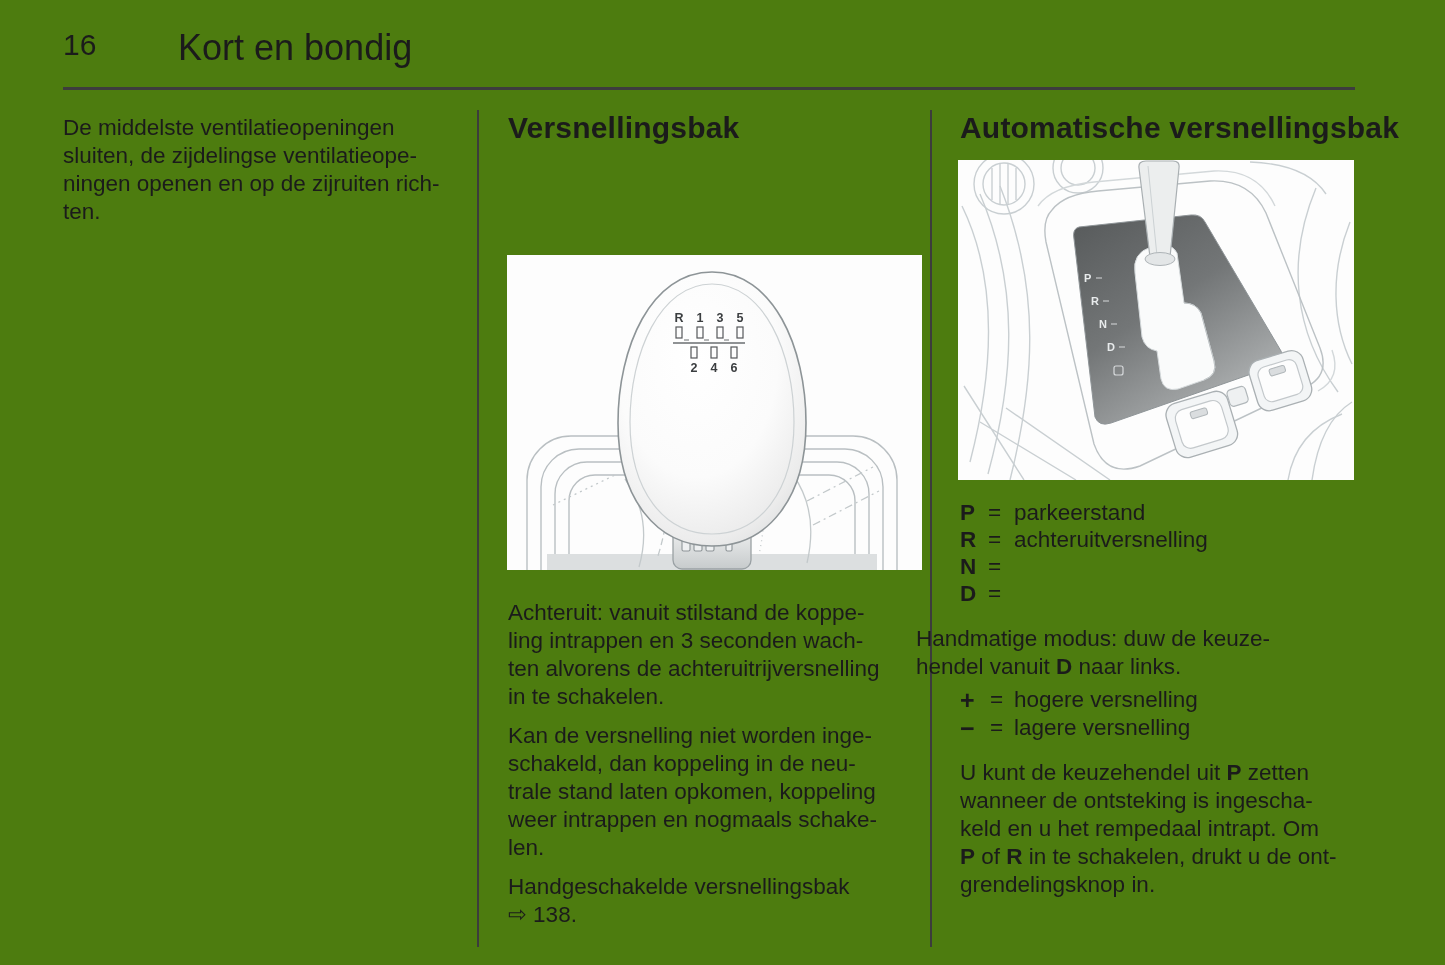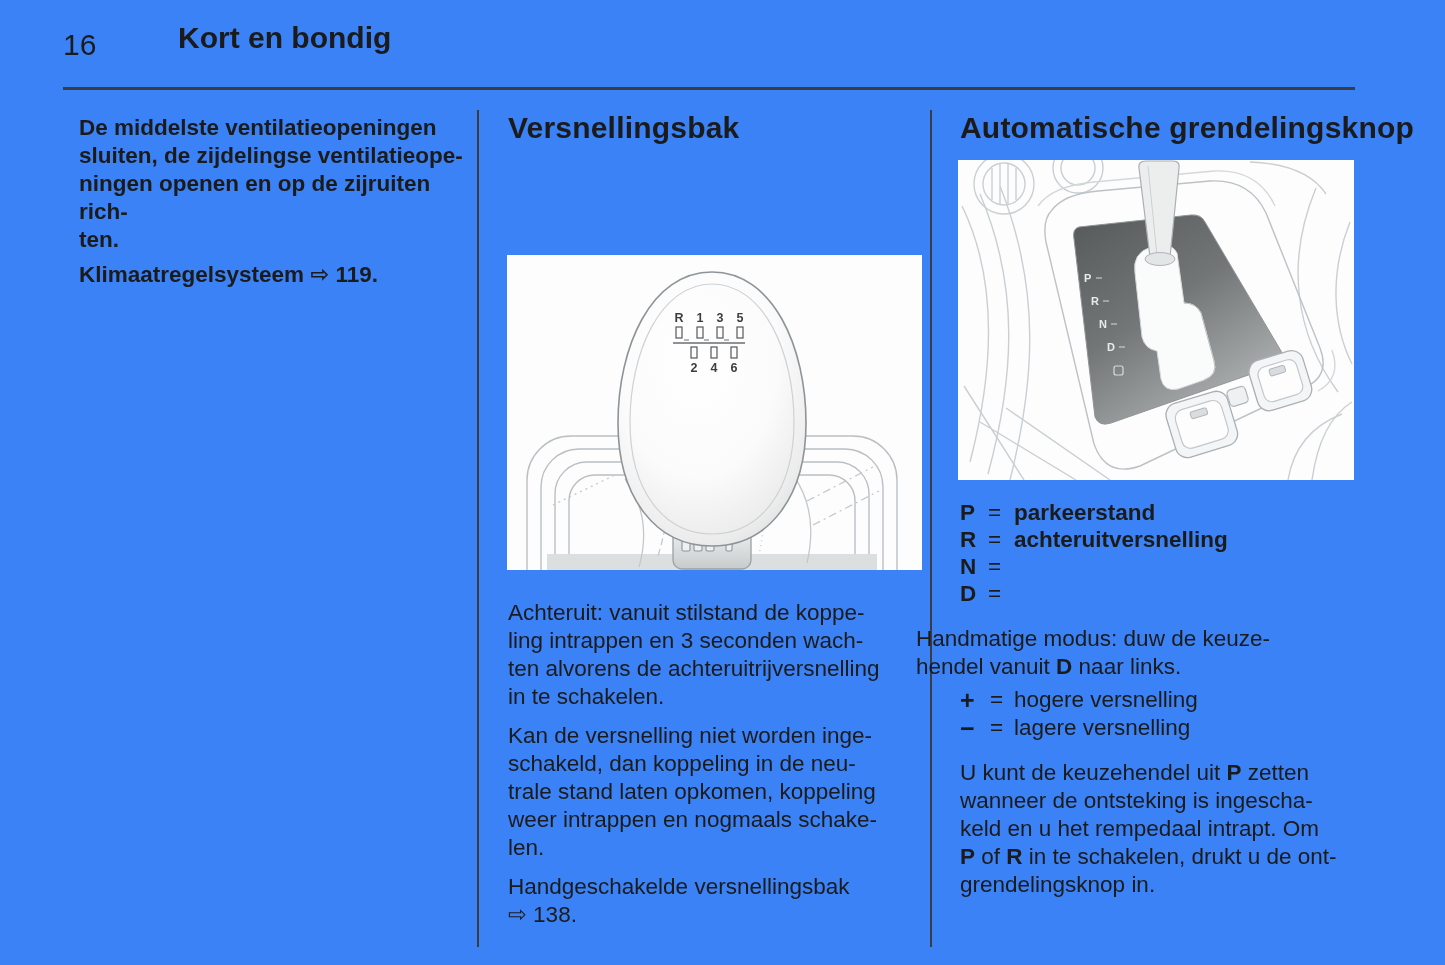--- a/index.html
+++ b/index.html
@@ -1,55 +1,55 @@
 <!DOCTYPE html>
 <html><head>
 <meta charset="utf-8">
 <style>
   html,body{margin:0;padding:0;}
   body{
     width:1445px;height:965px;background:#ffffff;
     font-family:"Liberation Sans","DejaVu Sans",sans-serif;
     color:#1b1b1b;-webkit-font-smoothing:antialiased;
   }
-  .page{position:relative;width:1445px;height:965px;overflow:hidden;background:#3b82f6;}
+  .page{position:relative;width:1445px;height:965px;overflow:hidden;background:#4d7c0f;}
 
   
   .page-number{position:absolute;left:63px;top:28px;font-size:30px;font-weight:400;}
-  .chapter-title{position:absolute;left:178px;top:21px;font-size:30px;font-weight:700;}
+  .chapter-title{position:absolute;left:178px;top:27px;font-size:36px;font-weight:400;}
   .header-rule{position:absolute;left:63px;top:87px;width:1292px;height:3px;background:#3d3d3d;}
 
   
   .vsep{position:absolute;top:110px;height:837px;width:2px;background:#3c3c3c;}
   .vsep.s1{left:477px;}
   .vsep.s2{left:930px;}
 
   
   .body-text{font-size:22.5px;line-height:28px;white-space:pre-line;}
   .col-left{position:absolute;left:63px;top:114px;width:412px;}
-  .col-left p{margin:0 0 7px 16px;font-weight:bold;}
+  .col-left p{margin:0 0 7px 0;}
 
   .h1{position:absolute;font-size:30px;font-weight:700;line-height:36px;letter-spacing:0.2px;}
   .h1.mid{left:508px;top:110px;}
   .h1.right{left:960px;top:110px;}
   .h2-mid{position:absolute;left:508px;top:169px;font-size:26px;font-weight:700;
           line-height:31px;white-space:pre-line;}
 
   .fig{position:absolute;display:block;}
   .fig.manual{left:507px;top:255px;}
   .fig.auto{left:958px;top:160px;}
 
   .mid-body{position:absolute;left:508px;top:588px;width:420px;}
   .mid-body p{margin:11px 0 3px 0;}
 
   .legend{position:absolute;left:960px;top:499px;width:424px;}
   .legend .row{display:flex;line-height:27px;font-size:22.5px;}
   .legend .term{width:28px;font-weight:700;flex:none;}
   .legend .eq{width:26px;flex:none;}
-  .legend .def{flex:1;font-weight:bold;}
+  .legend .def{flex:1;}
 
   .manual-mode{position:absolute;left:916px;top:625px;width:426px;}
   .shift-legend{position:absolute;left:960px;top:686px;width:424px;}
   .shift-legend .row{display:flex;line-height:28px;font-size:22.5px;}
   .shift-legend .term{width:30px;font-weight:700;font-size:25px;flex:none;}
   .shift-legend .eq{width:24px;flex:none;}
 
   .unlock-par{position:absolute;left:960px;top:759px;width:428px;}
   .b{font-weight:700;}
 </style>
@@ -63,21 +63,20 @@
   <div class="header-rule"></div>
 
   <div class="vsep s1"></div>
   <div class="vsep s2"></div>
 
   <div class="col-left">
     <p class="body-text">De middelste ventilatieopeningen
 sluiten, de zijdelingse ventilatieope-
 ningen openen en op de zijruiten rich-
 ten.</p>
-    <p class="body-text">Klimaatregelsysteem ⇨ 119.</p>
   </div>
 
   <div class="h1 mid">Versnellingsbak</div>
 
   <svg class="fig manual" width="415" height="315" viewBox="0 0 415 315">
     <defs>
       <radialGradient id="knobG" cx="42%" cy="32%" r="78%">
         <stop offset="0" stop-color="#ffffff"></stop>
         <stop offset="0.55" stop-color="#fbfbfb"></stop>
         <stop offset="0.85" stop-color="#ececec"></stop>
@@ -143,21 +142,21 @@
 in te schakelen.</p>
     <p class="body-text">Kan de versnelling niet worden inge-
 schakeld, dan koppeling in de neu-
 trale stand laten opkomen, koppeling
 weer intrappen en nogmaals schake-
 len.</p>
     <p class="body-text">Handgeschakelde versnellingsbak
 ⇨ 138.</p>
   </div>
 
-  <div class="h1 right">Automatische grendelingsknop</div>
+  <div class="h1 right">Automatische versnellingsbak</div>
 
   <svg class="fig auto" width="396" height="320" viewBox="0 0 396 320">
     <defs>
       <linearGradient id="panelG" x1="0.1" y1="0" x2="0.75" y2="1">
         <stop offset="0" stop-color="#595c5d"></stop>
         <stop offset="0.45" stop-color="#737677"></stop>
         <stop offset="0.8" stop-color="#9da0a1"></stop>
         <stop offset="1" stop-color="#b7babb"></stop>
       </linearGradient>
     </defs>

